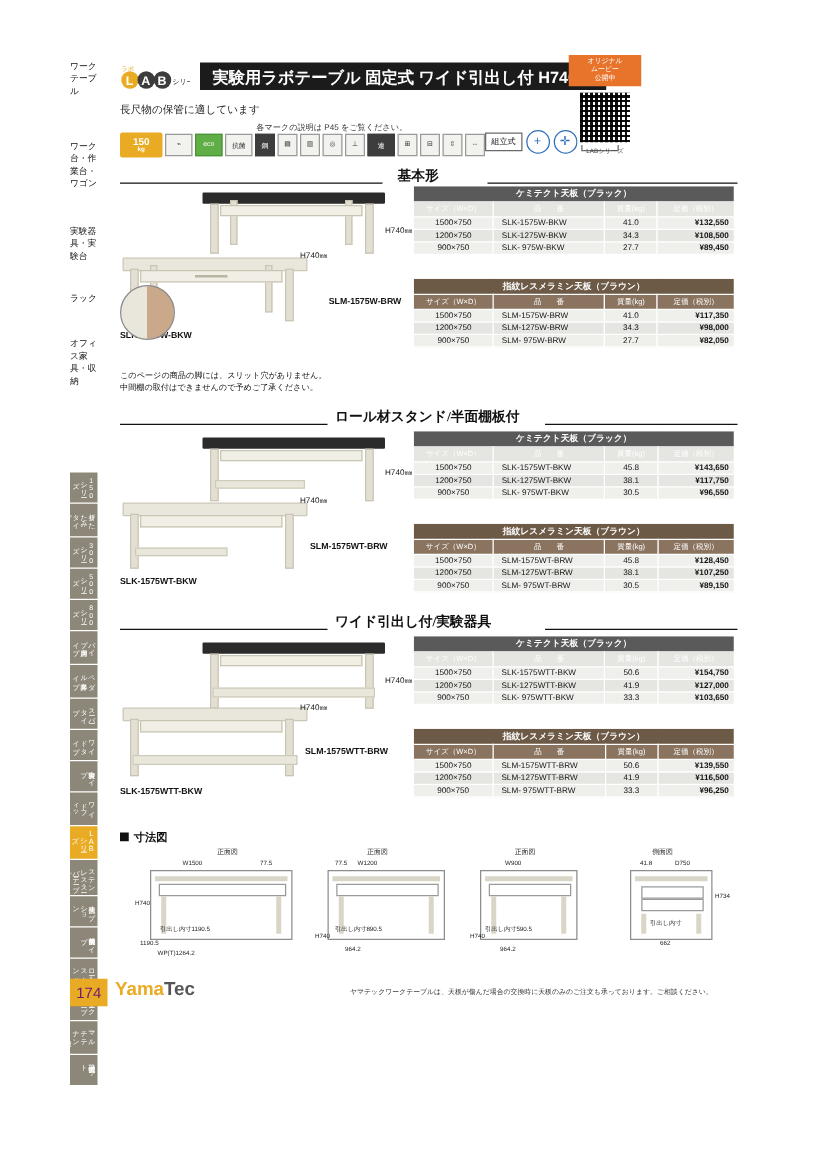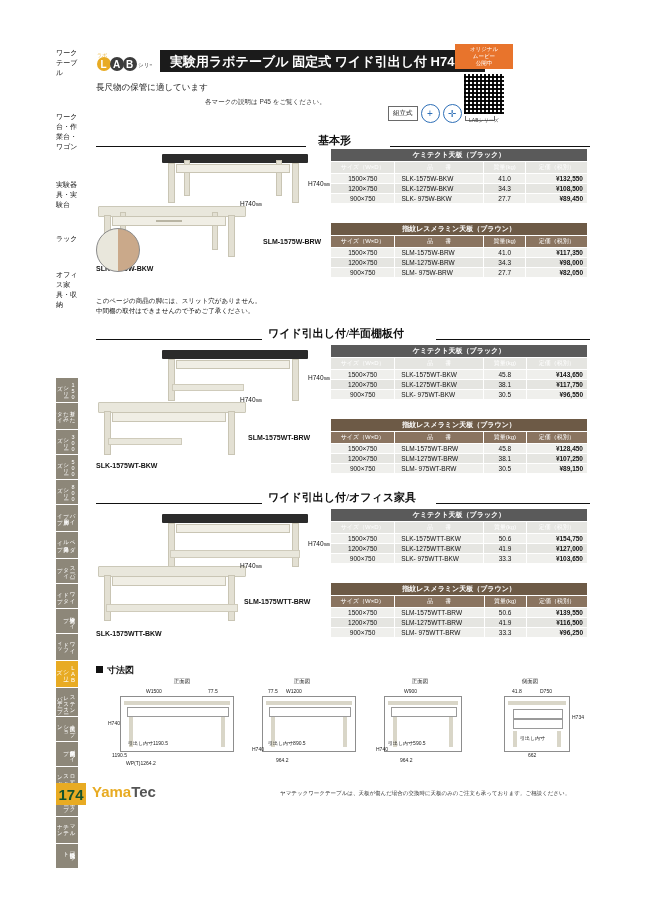--- a/index.html
+++ b/index.html
@@ -90,21 +90,21 @@
   .note{position:absolute;font-size:6.5px;color:#111;line-height:1.5;}
 
   
   .dimhead{position:absolute;font-weight:bold;font-size:9px;}
   .dimhead .sq{display:inline-block;width:7px;height:7px;background:#111;margin-right:4px;}
   .dimbox{position:absolute;border:1px solid #8d8d8d;background:#fff;}
   .dimcaption{position:absolute;font-size:5.5px;color:#222;text-align:center;}
   .dimnum{position:absolute;font-size:5px;color:#222;}
 
   
-  .pagenum{position:absolute;left:56px;top:783px;width:30px;height:22px;background:#e8ab23;color:#14532d;font-weight:bold;font-size:15px;display:flex;align-items:center;justify-content:center;}
+  .pagenum{position:absolute;left:56px;top:783px;width:30px;height:22px;background:#e8ab23;color:#701a75;font-weight:normal;font-size:12px;display:flex;align-items:center;justify-content:center;}
   .brand{position:absolute;left:92px;top:783px;font-size:15px;font-weight:bold;color:#555;}
   .brand .t{color:#e8ab23;}
   .footnote{position:absolute;left:280px;top:790px;font-size:5.5px;color:#333;}
 </style>
 </head>
 <body>
 
 <div class="page">
 
   <div class="railgroup" style="top:48px;">
@@ -155,20 +155,39 @@
       <circle cx="34" cy="16" r="7" fill="#3c3c3c"></circle>
         <text x="30" y="20" font-size="10" fill="#fff" font-family="Liberation Sans" font-weight="bold">B</text>
       <text x="42" y="19" font-size="5.5" fill="#333" font-family="Liberation Sans">シリーズ</text>
     </svg>
   </div>
 
   <div class="title-band">実験用ラボテーブル 固定式 ワイド引出し付 H740㎜</div>
   <div class="subtitle">長尺物の保管に適しています</div>
   <div class="markinfo">各マークの説明は P45 をご覧ください。</div>
 
+  <div class="iconstrip">
+    <div class="ic kg">
+      <span>150</span>
+      <span style="font-size:5px">kg</span>
+    </div>
+    <div class="ic w2">⌁</div>
+    <div class="ic green w2">eco</div>
+    <div class="ic w2">抗菌</div>
+    <div class="ic dark w">鋼</div>
+    <div class="ic w">▤</div>
+    <div class="ic w">▥</div>
+    <div class="ic w">◎</div>
+    <div class="ic w">⊥</div>
+    <div class="ic dark w2">連</div>
+    <div class="ic w">⊞</div>
+    <div class="ic w">⊟</div>
+    <div class="ic w">⇳</div>
+    <div class="ic w">⇔</div>
+  </div>
 
   <div class="assembly">
     <div class="asm-box">組立式</div>
     <div class="asm-circle">+</div>
     <div class="asm-circle">✛</div>
     <div class="asm-people">2人30分</div>
   </div>
 
   <div class="qrbox">
     <div class="qrtitle">
@@ -271,21 +290,21 @@
           <td class="price">¥82,050</td>
         </tr>
     </tbody>
   </table>
 
   <div class="note" style="left:96px;top:296px;">
     <div>このページの商品の脚には、スリット穴がありません。</div>
     <div>中間棚の取付はできませんので予めご了承ください。</div>
   </div>
 
-  <div class="sec-title" style="left:268px;top:326px;">ワイド引出し付/半面棚板付</div>
+  <div class="sec-title" style="left:268px;top:326px;">ロール材スタンド/半面棚板付</div>
   <div class="sec-rule" style="left:96px;top:339px;width:166px;"></div>
   <div class="sec-rule" style="left:436px;top:339px;width:154px;"></div>
 
   <div class="photo" style="left:160px;top:342px;width:150px;height:62px;">
     <div class="tbl-top" style="position:absolute;left:2px;top:8px;width:146px;height:9px;"></div>
     <div class="leg" style="position:absolute;left:8px;top:17px;width:5px;height:40px;"></div>
     <div class="leg" style="position:absolute;left:132px;top:17px;width:5px;height:40px;"></div>
     <div class="drawer" style="position:absolute;left:16px;top:18px;width:112px;height:7px;"></div>
     <div class="shelf" style="position:absolute;left:12px;top:42px;width:70px;height:5px;"></div>
   </div>
@@ -359,21 +378,21 @@
         </tr>
       <tr>
           <td class="size">900×750</td>
           <td class="code">SLM- 975WT-BRW</td>
           <td>30.5</td>
           <td class="price">¥89,150</td>
         </tr>
     </tbody>
   </table>
 
-  <div class="sec-title" style="left:268px;top:490px;">ワイド引出し付/オフィス家具</div>
+  <div class="sec-title" style="left:268px;top:490px;">ワイド引出し付/実験器具</div>
   <div class="sec-rule" style="left:96px;top:503px;width:166px;"></div>
   <div class="sec-rule" style="left:436px;top:503px;width:154px;"></div>
 
   <div class="photo" style="left:160px;top:506px;width:150px;height:64px;">
     <div class="tbl-top" style="position:absolute;left:2px;top:8px;width:146px;height:9px;"></div>
     <div class="leg" style="position:absolute;left:8px;top:17px;width:5px;height:42px;"></div>
     <div class="leg" style="position:absolute;left:132px;top:17px;width:5px;height:42px;"></div>
     <div class="drawer" style="position:absolute;left:16px;top:18px;width:112px;height:7px;"></div>
     <div class="shelf" style="position:absolute;left:10px;top:44px;width:128px;height:6px;"></div>
   </div>

